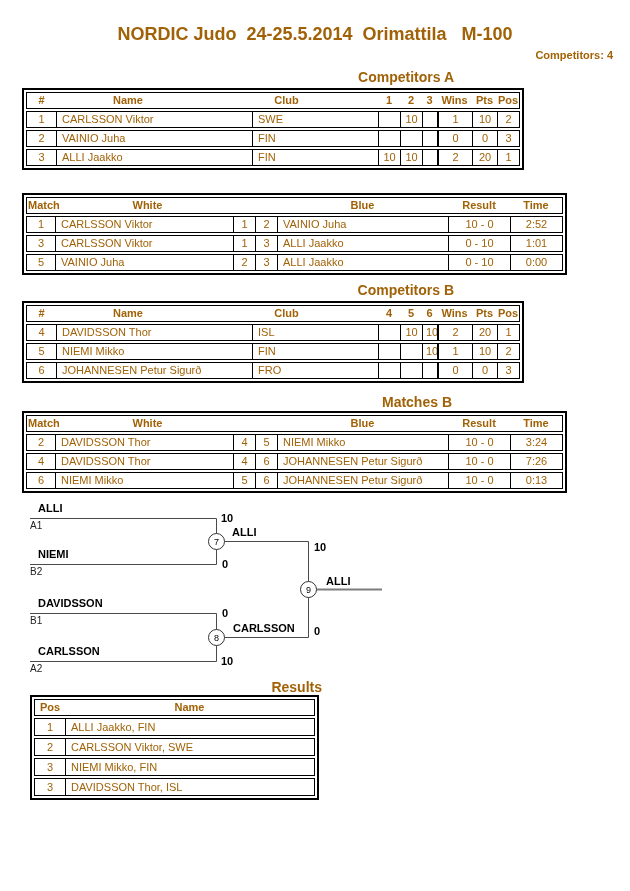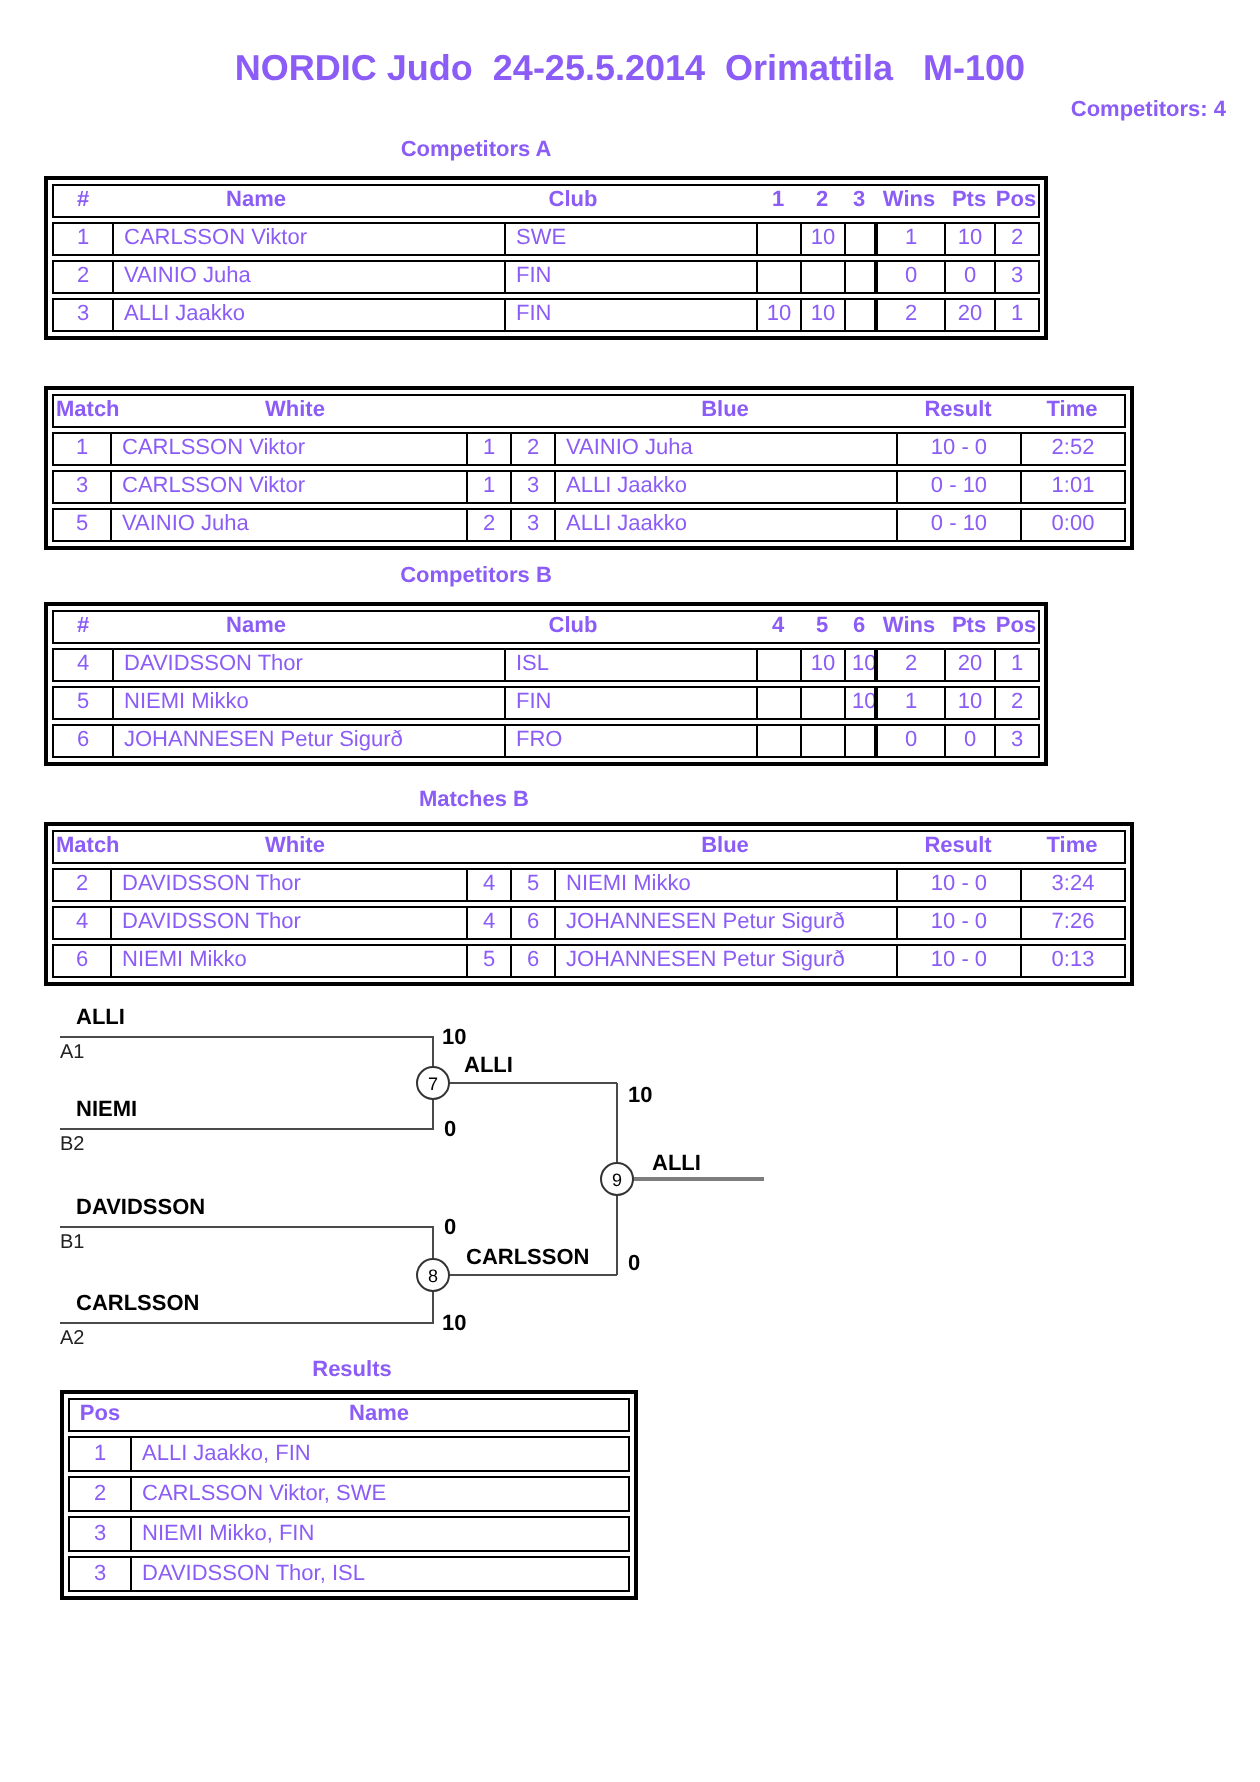--- a/index.html
+++ b/index.html
@@ -1,21 +1,21 @@
 <!DOCTYPE html>
 <html><head>
 <meta charset="utf-8">
 <style>
   html,body{margin:0;padding:0;background:#fff;}
   .page{position:relative;width:630px;height:891px;background:#fff;overflow:hidden;
-        font-family:"Liberation Sans","DejaVu Sans",sans-serif;color:#8b5cf6;}
+        font-family:"Liberation Sans","DejaVu Sans",sans-serif;color:#a16207;}
   .abs{position:absolute;}
   .title{top:24px;left:0;width:630px;text-align:center;font-size:18px;font-weight:bold;white-space:pre;}
   .compcount{top:49px;right:17px;font-size:11px;font-weight:bold;}
-  .sec-head{font-size:11px;font-weight:bold;text-align:center;}
+  .sec-head{font-size:14px;font-weight:bold;text-align:right;}
 
   
   .tbl{border:2px solid #000;background:#fff;}
   .trow{display:grid;border:1px solid #000;margin:2px;line-height:15px;font-size:11px;}
   .thead{font-weight:bold;}
   .cell{padding:0 3px;text-align:center;white-space:nowrap;overflow:hidden;}
   .cl{text-align:left;padding-left:5px;}
   .bL{border-left:1px solid #000;}
   .bW{border-left:2px solid #000;}
   .thead .cell{border-left:none;overflow:visible;}

